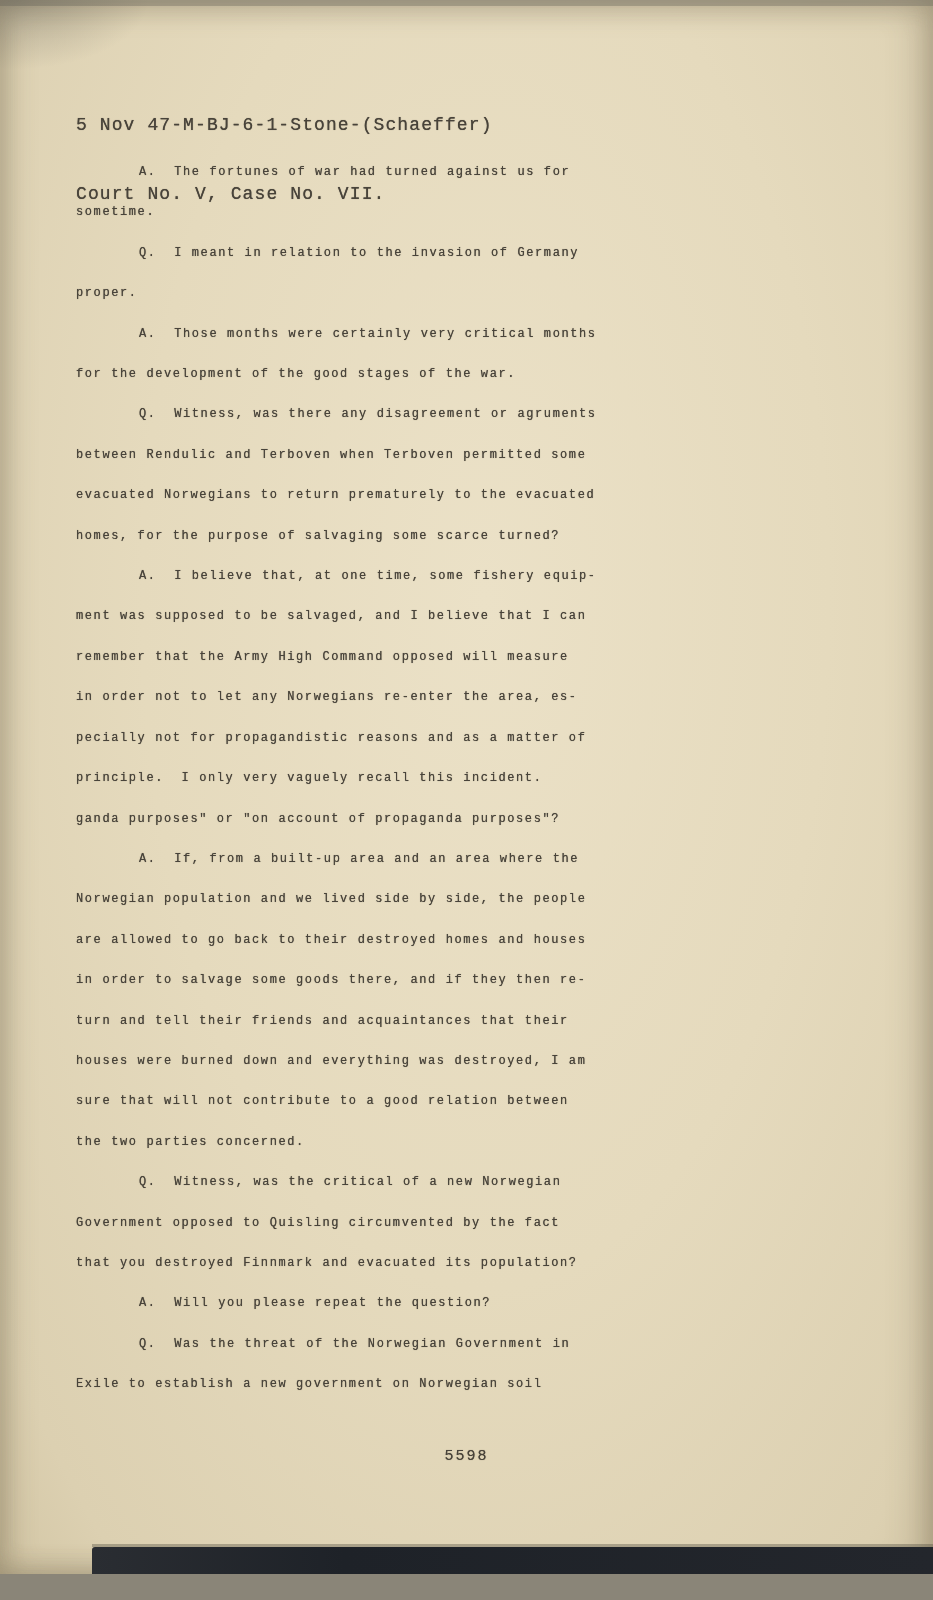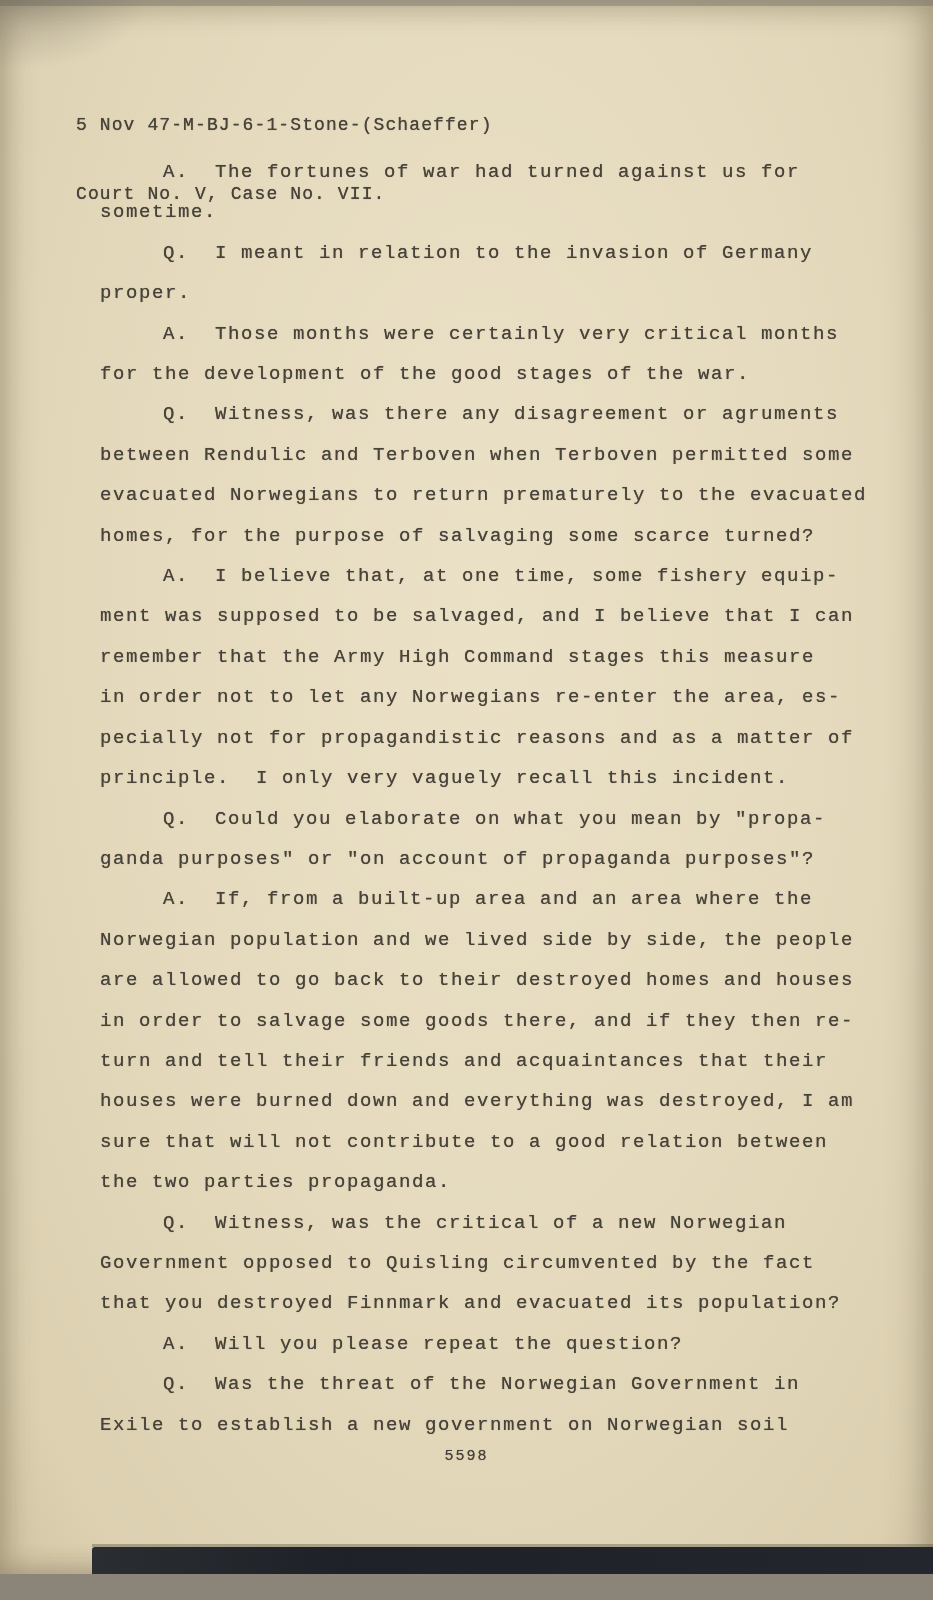--- a/index.html
+++ b/index.html
@@ -45,26 +45,25 @@
     white-space: pre;
     text-shadow: 0 0 0.7px rgba(60, 55, 45, 0.85);
   }
   .body-text {
     position: absolute;
     top: 152px;
     left: 76px;
     right: 48px;
   }
   .line {
-    font-size: 19px;
+    font-size: 12px;
     letter-spacing: 1.6px;
     line-height: 40.4px;
     white-space: pre-wrap;
     text-shadow: 0 0 0.7px rgba(60, 55, 45, 0.8);
-    margin-left: 24px;
   }
   .line.indent {
     padding-left: 63px;
   }
   .page-number {
     position: absolute;
     top: 1448px;
     left: 0;
     width: 100%;
     text-align: center;
@@ -107,34 +106,33 @@
       <div class="line indent">Q.  I meant in relation to the invasion of Germany</div>
       <div class="line">proper.</div>
       <div class="line indent">A.  Those months were certainly very critical months</div>
       <div class="line">for the development of the good stages of the war.</div>
       <div class="line indent">Q.  Witness, was there any disagreement or agruments</div>
       <div class="line">between Rendulic and Terboven when Terboven permitted some</div>
       <div class="line">evacuated Norwegians to return prematurely to the evacuated</div>
       <div class="line">homes, for the purpose of salvaging some scarce turned?</div>
       <div class="line indent">A.  I believe that, at one time, some fishery equip-</div>
       <div class="line">ment was supposed to be salvaged, and I believe that I can</div>
-      <div class="line">remember that the Army High Command stages this measure</div>
+      <div class="line">remember that the Army High Command opposed will measure</div>
       <div class="line">in order not to let any Norwegians re-enter the area, es-</div>
       <div class="line">pecially not for propagandistic reasons and as a matter of</div>
       <div class="line">principle.  I only very vaguely recall this incident.</div>
-      <div class="line indent">Q.  Could you elaborate on what you mean by "propa-</div>
       <div class="line">ganda purposes" or "on account of propaganda purposes"?</div>
       <div class="line indent">A.  If, from a built-up area and an area where the</div>
       <div class="line">Norwegian population and we lived side by side, the people</div>
       <div class="line">are allowed to go back to their destroyed homes and houses</div>
       <div class="line">in order to salvage some goods there, and if they then re-</div>
       <div class="line">turn and tell their friends and acquaintances that their</div>
       <div class="line">houses were burned down and everything was destroyed, I am</div>
       <div class="line">sure that will not contribute to a good relation between</div>
-      <div class="line">the two parties propaganda.</div>
+      <div class="line">the two parties concerned.</div>
       <div class="line indent">Q.  Witness, was the critical of a new Norwegian</div>
       <div class="line">Government opposed to Quisling circumvented by the fact</div>
       <div class="line">that you destroyed Finnmark and evacuated its population?</div>
       <div class="line indent">A.  Will you please repeat the question?</div>
       <div class="line indent">Q.  Was the threat of the Norwegian Government in</div>
       <div class="line">Exile to establish a new government on Norwegian soil</div>
     </div>
 
   <div class="page-number">5598</div>
 

